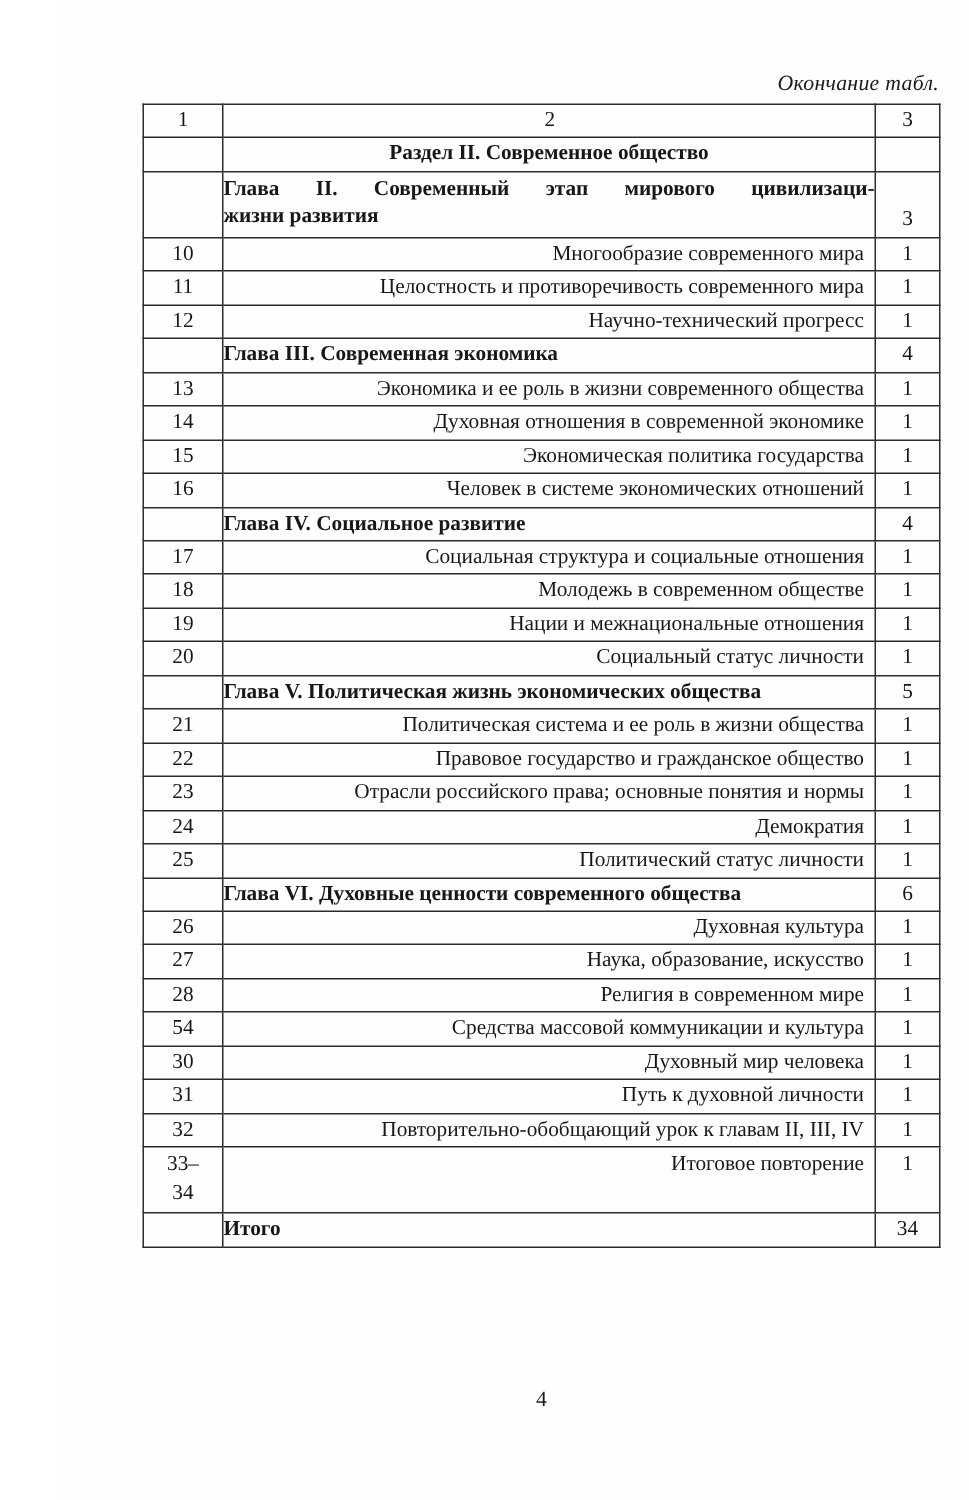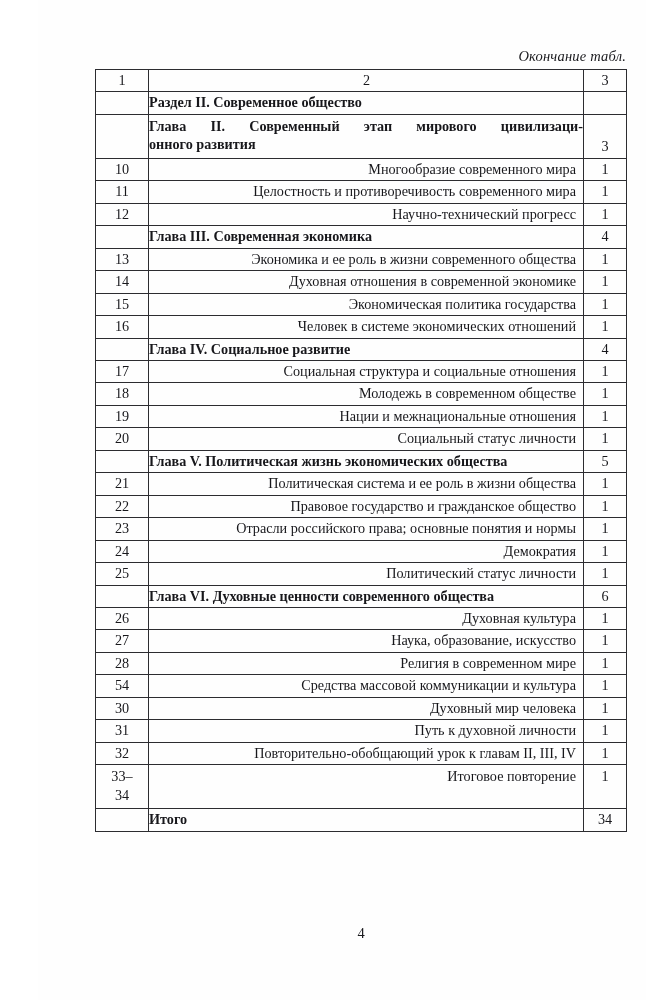--- a/index.html
+++ b/index.html
@@ -80,20 +80,21 @@
 
   
   tr.colhead td {
     text-align: center;
     height: 21px;
     vertical-align: middle;
   }
 
   
   td.section {
+    text-align: center;
     font-weight: bold;
     padding-left: 8px;
     padding-right: 7px;
     vertical-align: middle;
     height: 23px;
   }
 
   
   td.chapter {
     font-weight: bold;
@@ -181,21 +182,21 @@
         <tr>
           <td class="num"></td>
           <td class="section">Раздел II. Современное общество</td>
           <td class="hours"></td>
         </tr>
 
         <tr>
           <td class="num"></td>
           <td class="chapter justify">
             <span class="l1">Глава II. Современный этап мирового цивилизаци-</span>
-            <span class="l2">онного развития</span>
+            <span class="l2">жизни развития</span>
           </td>
           <td class="hours tallbottom">3</td>
         </tr>
 
         <tr>
           <td class="num">10</td>
           <td class="topic">Многообразие современного мира</td>
           <td class="hours">1</td>
         </tr>
         <tr>

